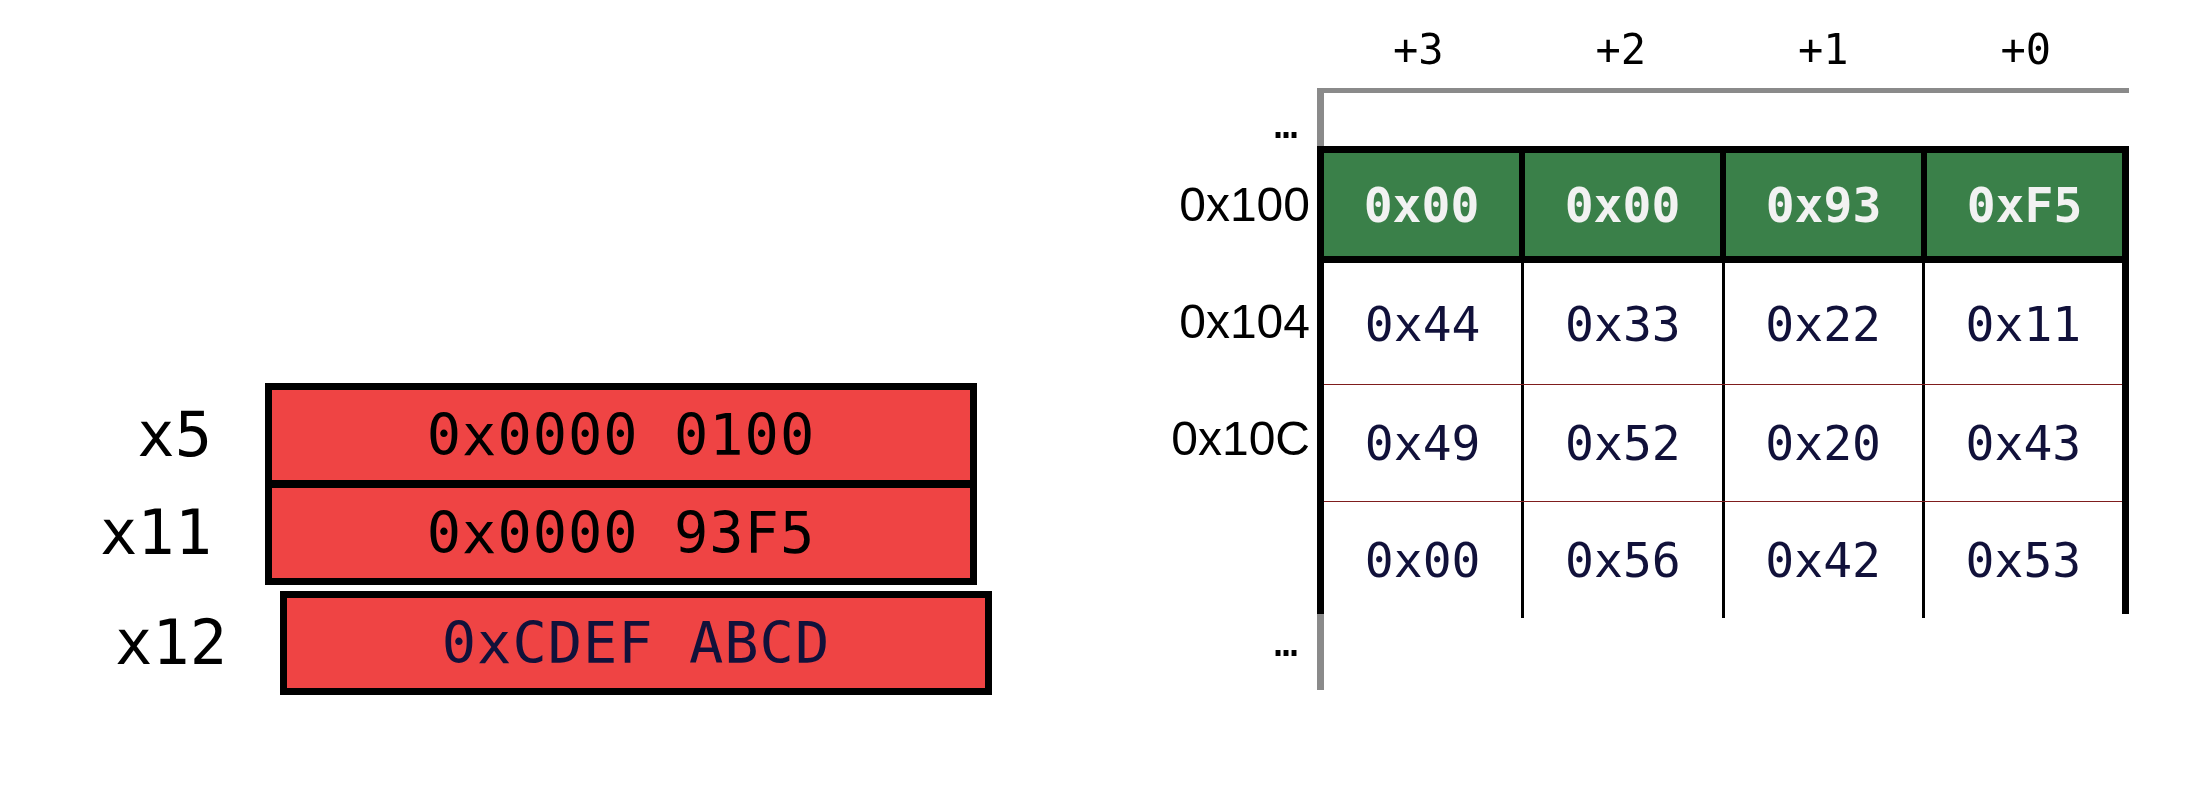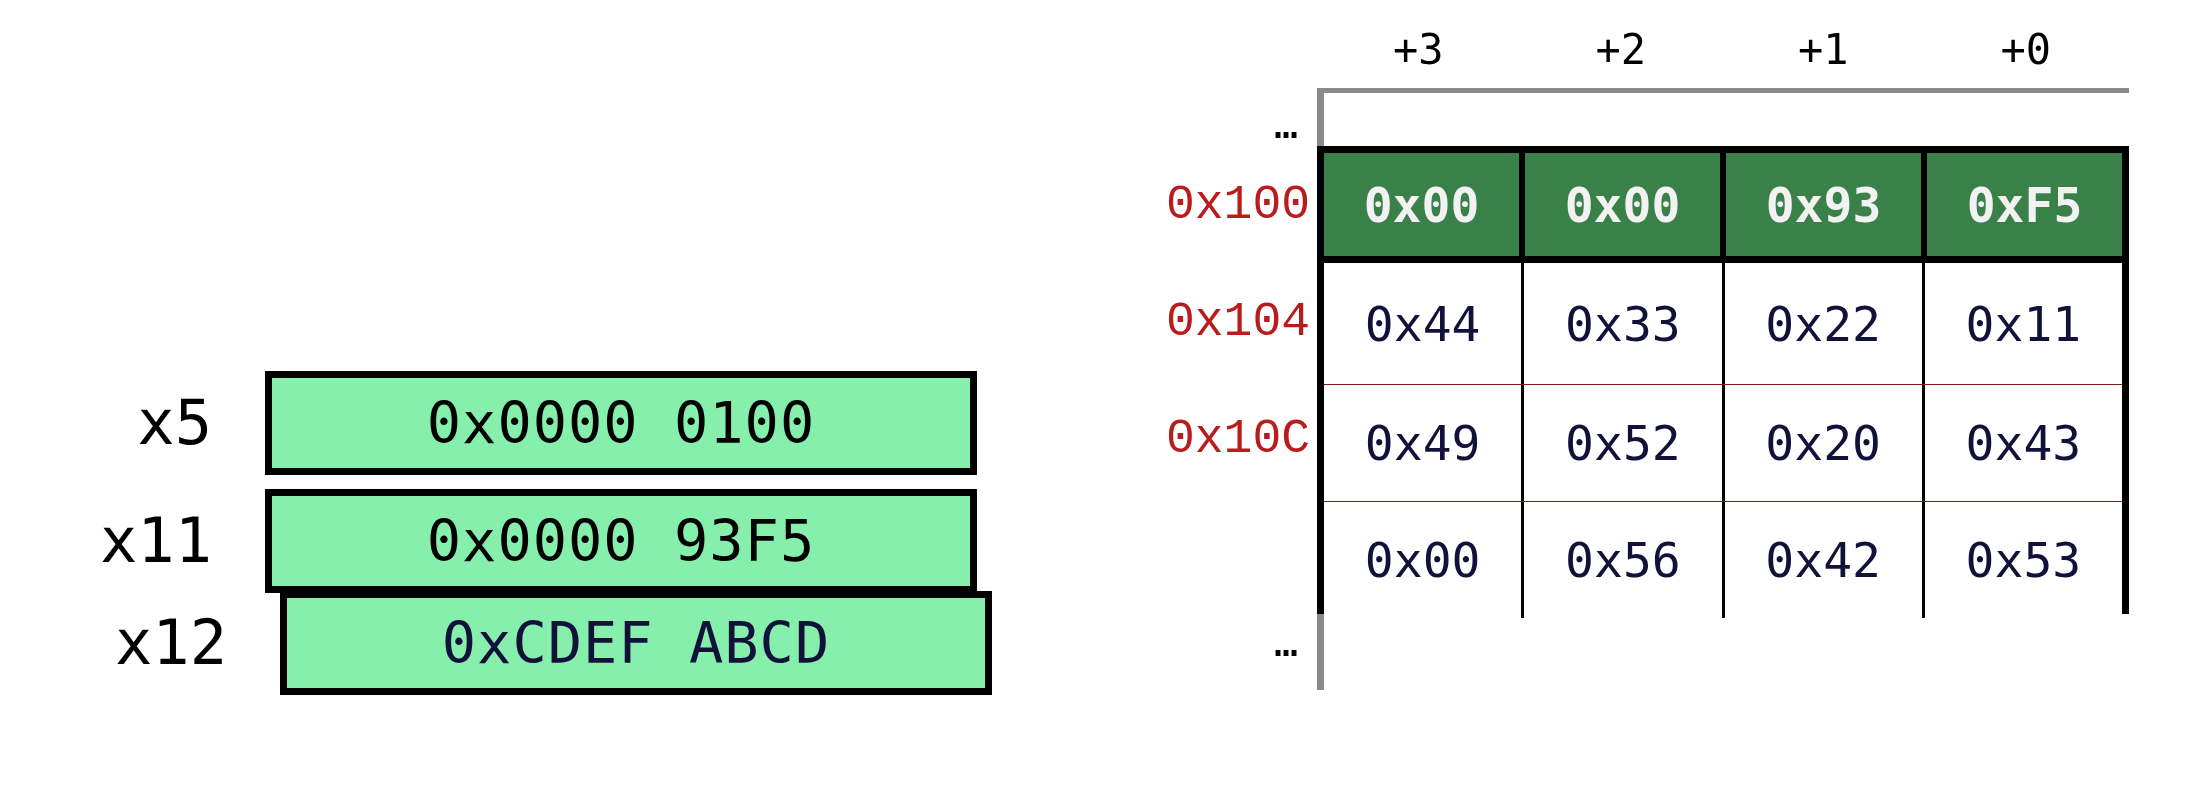--- a/index.html
+++ b/index.html
@@ -25,42 +25,42 @@
     height: 380px;
   }
   .reg-row {
     position: absolute;
     left: 0;
     width: 1060px;
     height: 110px;
     display: flex;
     align-items: center;
   }
-  .reg-row-0 { top: 0px; }
-  .reg-row-1 { top: 118px; }
+  .reg-row-0 { top: 12px; }
+  .reg-row-1 { top: 110px; }
   .reg-row-2 { top: 220px; padding-left: 15px; }
 
   .reg-label {
     width: 212px;
     text-align: right;
     font-family: "DejaVu Sans Mono", monospace;
     font-size: 62px;
     line-height: 1;
     color: #000000;
     letter-spacing: 0px;
     padding-right: 0px;
     box-sizing: border-box;
   }
   .reg-box {
     margin-left: 53px;
     width: 712px;
     height: 104px;
     box-sizing: border-box;
     border: 7px solid #000000;
-    background: #86efac;
+    background: #ef4444;
     display: flex;
     align-items: center;
     justify-content: center;
   }
   .reg-value {
     font-family: "DejaVu Sans Mono", monospace;
     font-size: 57px;
     line-height: 1;
     letter-spacing: 1px;
     white-space: pre;
@@ -143,24 +143,24 @@
     left: 0px;
     top: 146px;
     width: 190px;
     height: 468px;
   }
   .addr-label {
     height: 117px;
     display: flex;
     align-items: center;
     justify-content: flex-end;
-    font-family: Liberation Mono, monospace;
+    font-family: Liberation Sans, sans-serif;
     font-size: 48px;
     line-height: 1;
-    color: #b91c1c;
+    color: #000000;
   }
 
   
   #memory-grid {
     position: absolute;
     left: 197px;
     top: 146px;
     width: 812px;
     height: 468px;
     box-sizing: border-box;

